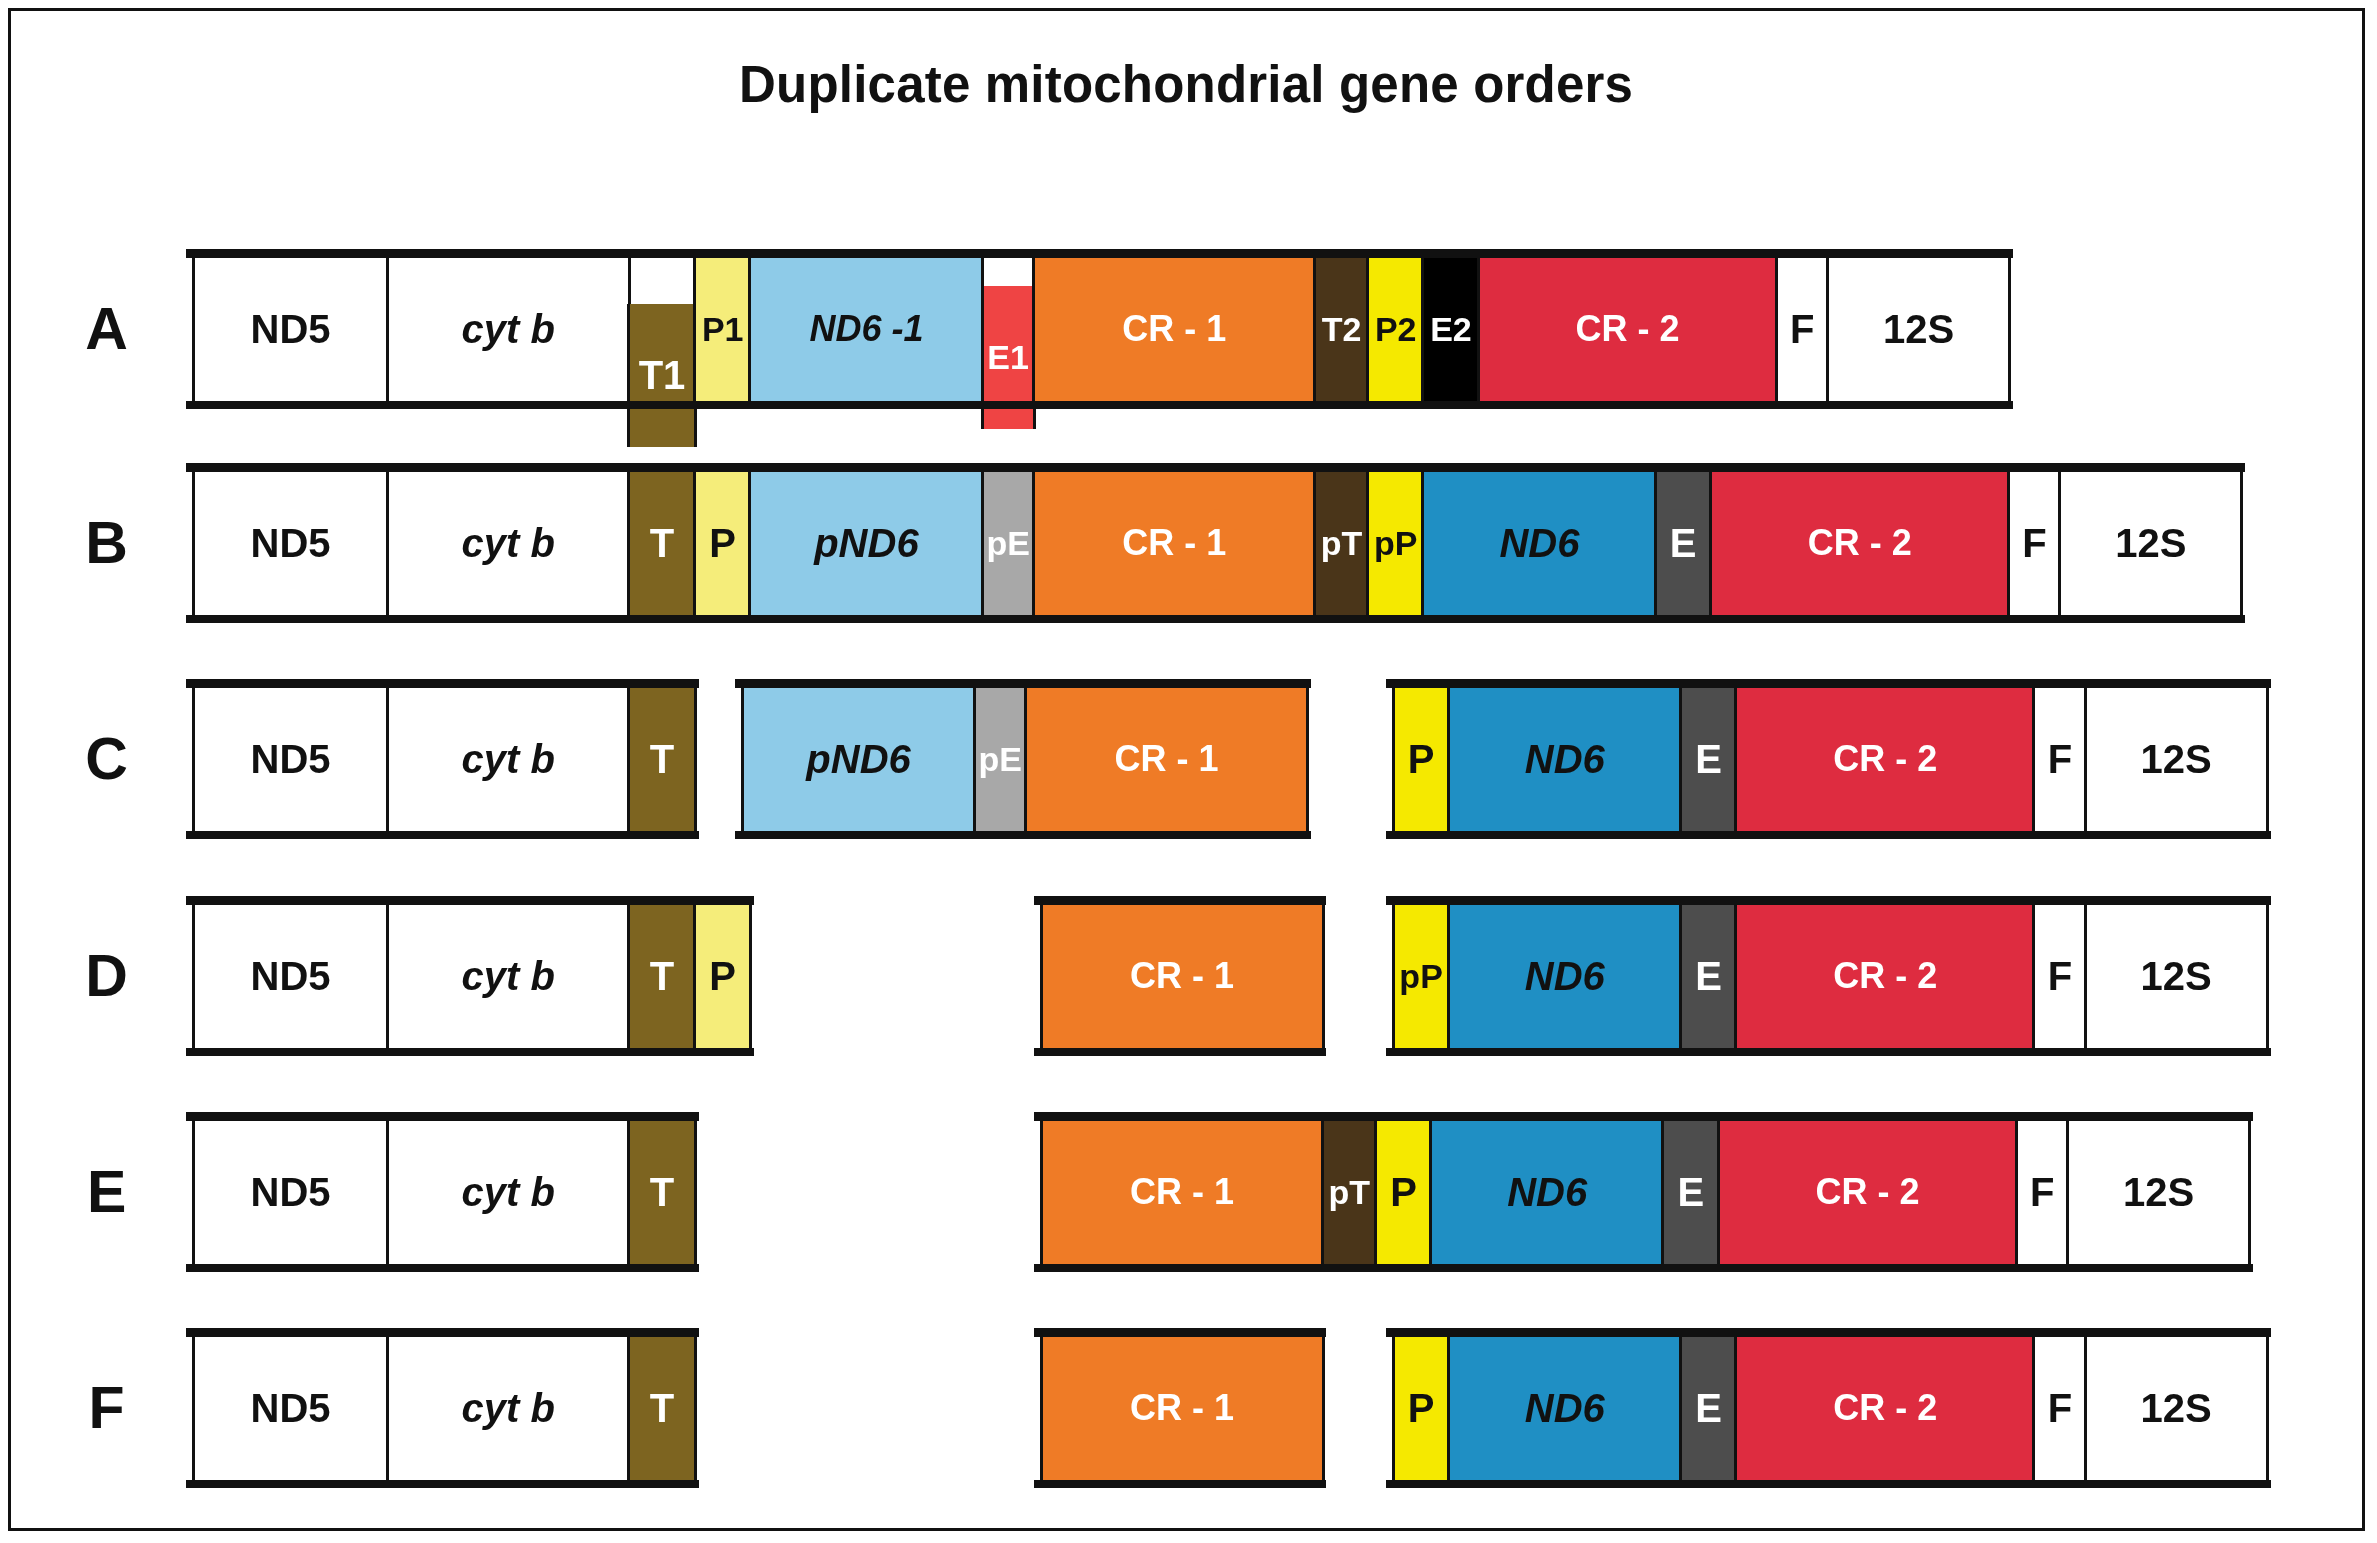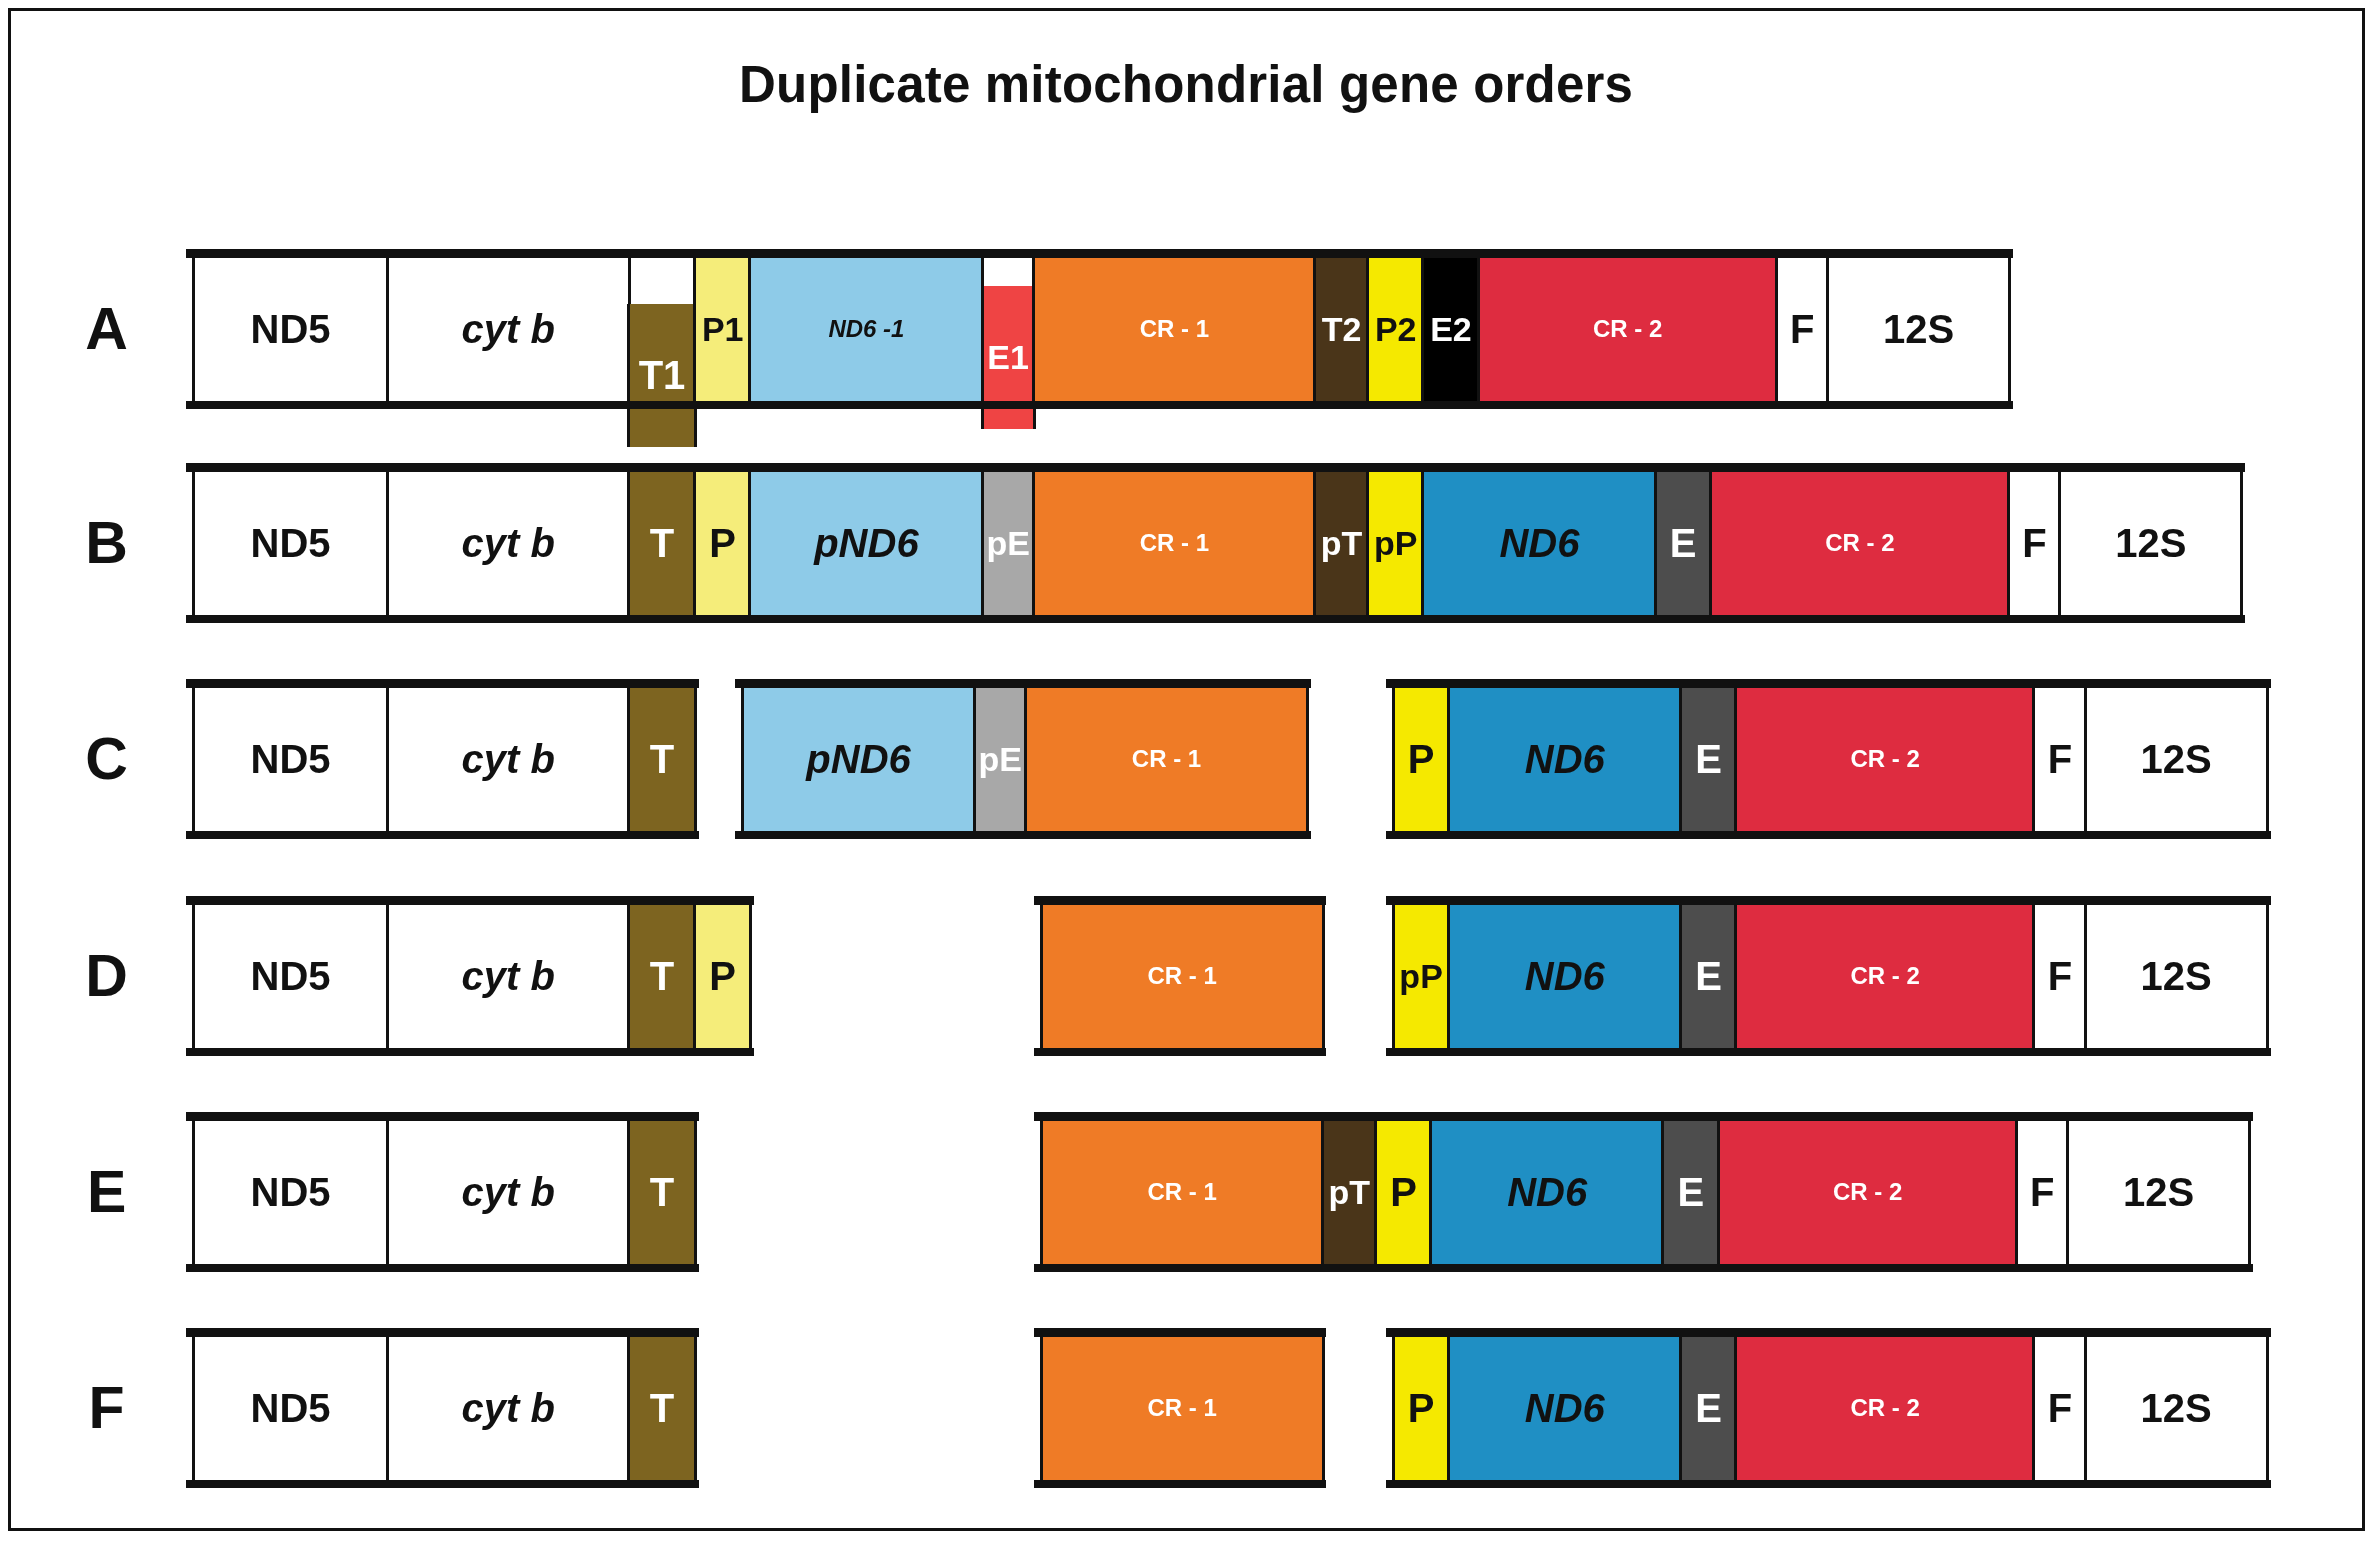--- a/index.html
+++ b/index.html
@@ -66,21 +66,21 @@
     color:#111111;
     white-space:nowrap;
     overflow:visible;
   }
   .gene .lbl{
     position:relative;
     z-index:2;
     line-height:1;
   }
   .gene.italic .lbl{font-style:italic;}
-  .gene.small .lbl{font-size:24px;}
+  .gene.small .lbl{font-size:36px;}
   .gene.tiny .lbl{font-size:34px;}
 </style>
 </head>
 <body>
 
 <div id="figure-frame">
 
   <div id="figure-title">Duplicate mitochondrial gene orders</div>
 
   <div id="rows-container">

